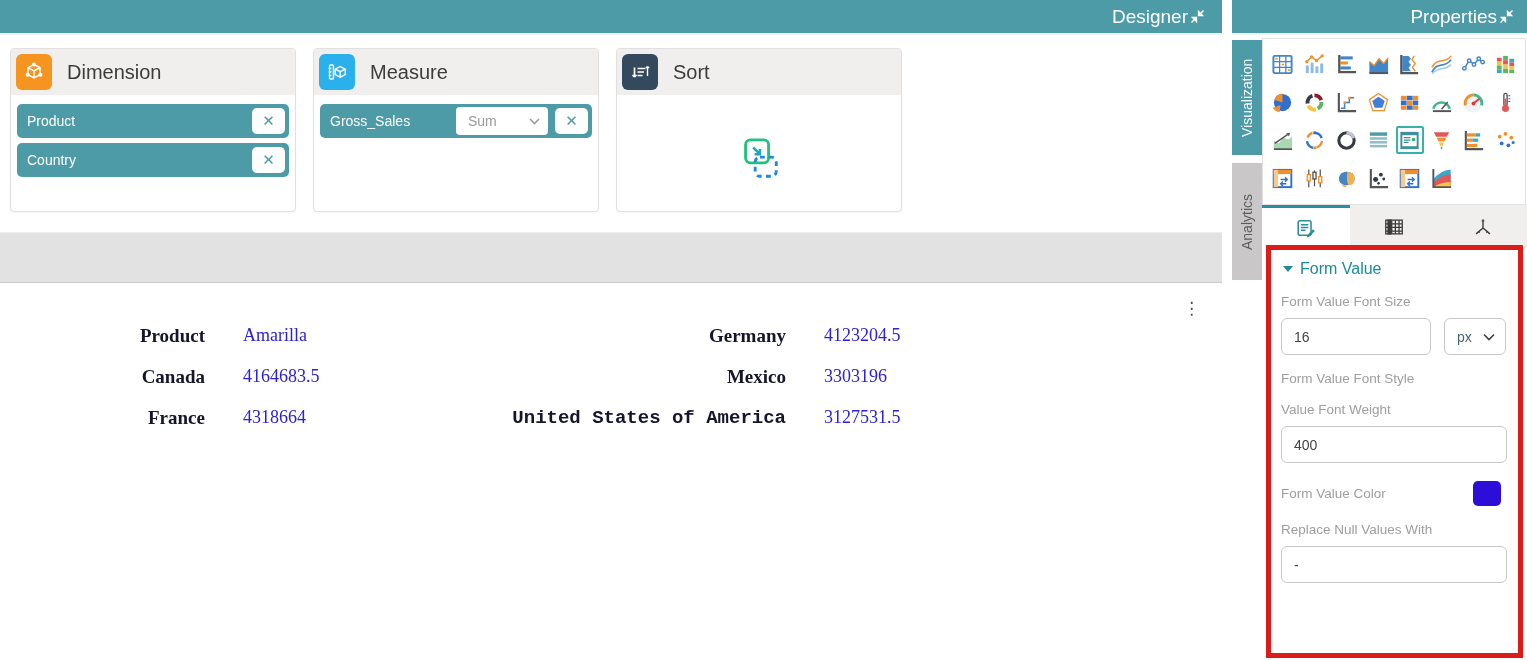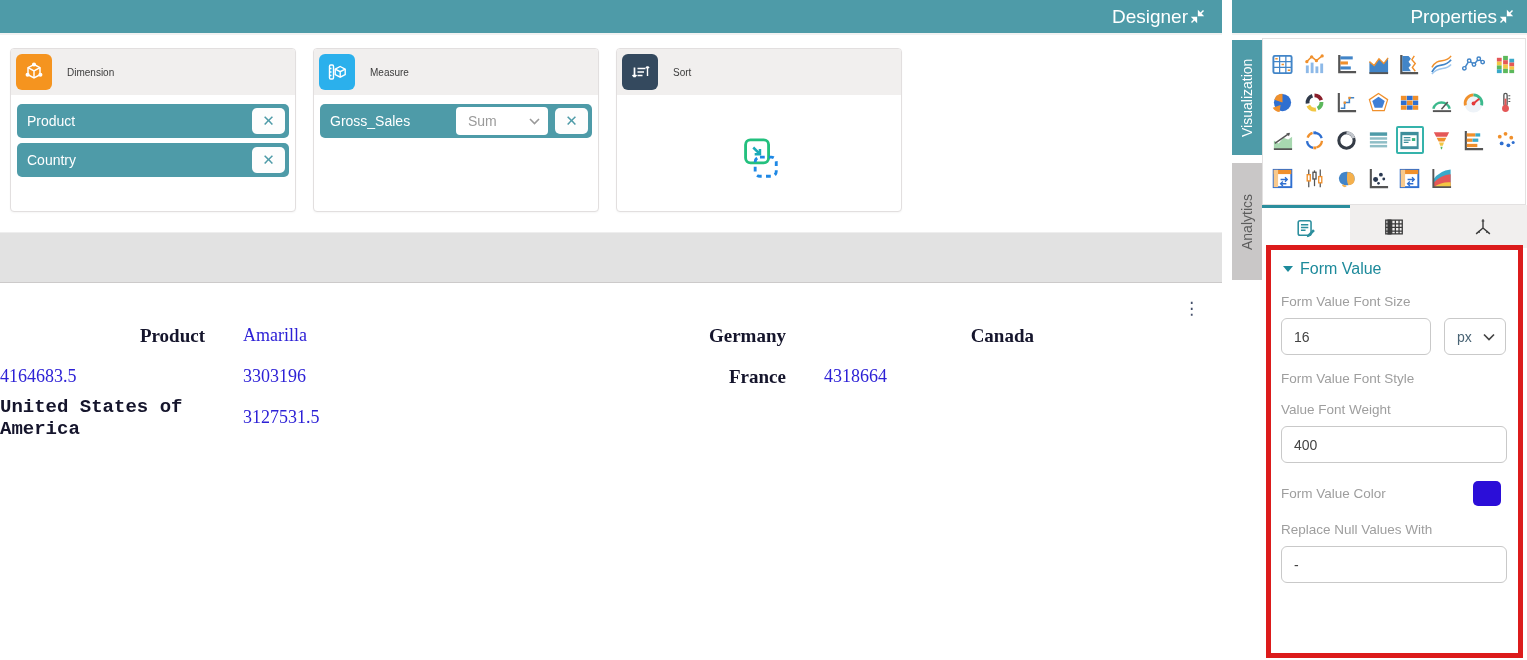--- a/index.html
+++ b/index.html
@@ -12,21 +12,21 @@
   .panel-header { height:35px; background:#4E9BA8; color:#fff; display:flex; align-items:center;
     padding:0 16px; font-size:19px; border-bottom:2px solid #f2f2f2;text-align:right; }
   .panel-header .title { flex:1; }
   .collapse-btn { width:18px; height:18px; cursor:pointer; display:flex; align-items:center; justify-content:center; }
 
   .cards-row { position:absolute; top:48px; left:10px; display:flex; gap:17px; }
   .card { width:286px; height:164px; background:#fff; border:1px solid #e2dfdf; border-radius:4px;
     box-shadow:0 1px 2px rgba(0,0,0,0.04); overflow:hidden; }
   .card-header { height:46px; background:#f1efee; display:flex; align-items:center; gap:15px; padding:5px 5px; }
   .card-icon { width:36px; height:36px; border-radius:6px; display:flex; align-items:center; justify-content:center; flex:0 0 36px; }
-  .card-label { font-size:10px; color:#3c3c3c; }
+  .card-label { font-size:20px; color:#3c3c3c; }
   .card-body { padding:4px 6px; position:relative; height:118px; }
 
   .chip { background:#4E9BA8; color:#fff; height:34px; border-radius:5px; margin:5px 0;
     display:flex; align-items:center; padding:0 4px 0 10px; font-size:14px; }
   .chip-label { flex:1; overflow:hidden; white-space:nowrap; }
   .chip-x { background:#fdfdfd; color:#4E9BA8; width:33px; height:26px; border-radius:5px;
     display:flex; align-items:center; justify-content:center; font-size:15px; cursor:pointer; border:none; }
   .agg-select { background:#fff; color:#9a9a9a; width:92px; height:28px; border-radius:4px;
     display:flex; align-items:center; padding:0 8px 0 12px; font-size:14px; margin-right:7px; cursor:pointer; }
   .agg-select .sel-text { flex:1; }
@@ -184,22 +184,24 @@
     </div>
 
     <div class="canvas-toolbar"></div>
 
     <div class="widget-canvas">
       <span class="widget-menu">⋮</span>
       <div class="form-grid">
         <div class="f-label" style="color: rgb(21, 21, 44);">Product</div>
         <div class="f-value" style="color: rgb(45, 33, 214);">Amarilla</div>
         <div class="f-label" style="color: rgb(21, 21, 44);">Germany</div>
+        <div class="f-value" style="color: rgb(45, 33, 214);">4123204.5</div>
         <div class="f-label" style="color: rgb(21, 21, 44);">Canada</div>
         <div class="f-value" style="color: rgb(45, 33, 214);">4164683.5</div>
+        <div class="f-label" style="color: rgb(21, 21, 44);">Mexico</div>
         <div class="f-value" style="color: rgb(45, 33, 214);">3303196</div>
         <div class="f-label" style="color: rgb(21, 21, 44);">France</div>
         <div class="f-value" style="color: rgb(45, 33, 214);">4318664</div>
         <div class="f-label" style="color: rgb(21, 21, 44); font-family: Liberation Mono, monospace;">United States of America</div>
         <div class="f-value" style="color: rgb(45, 33, 214);">3127531.5</div>
       </div>
     </div>
   </div>
 
   <div class="props-panel">

